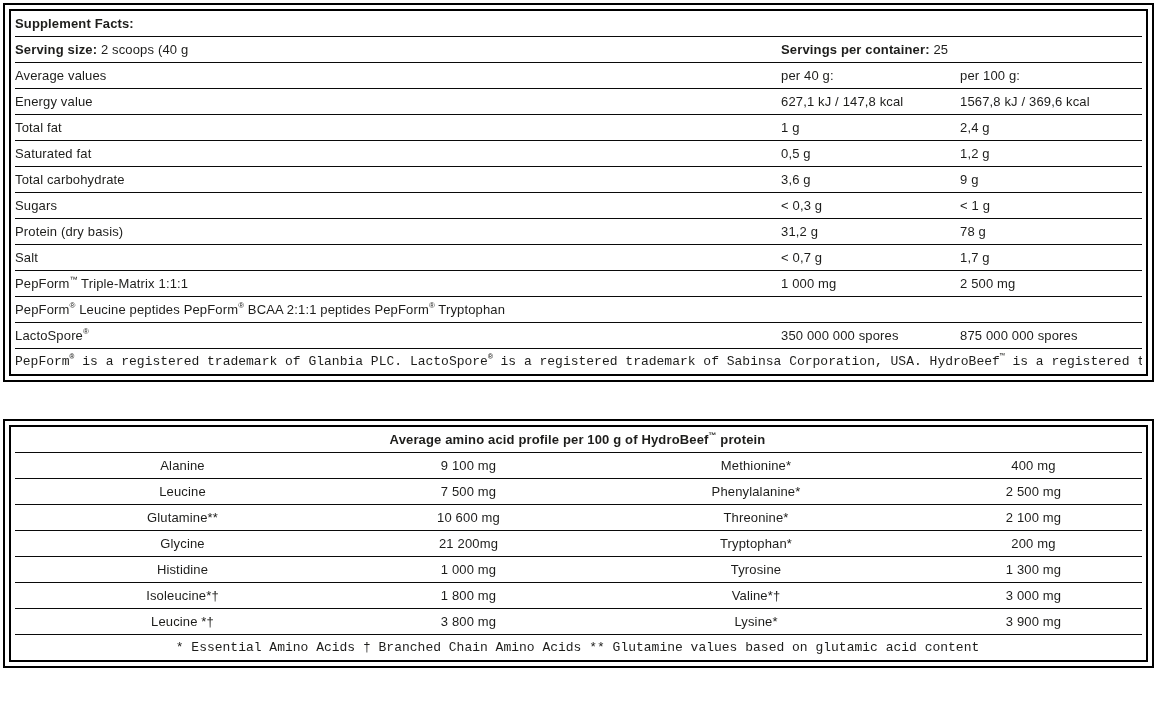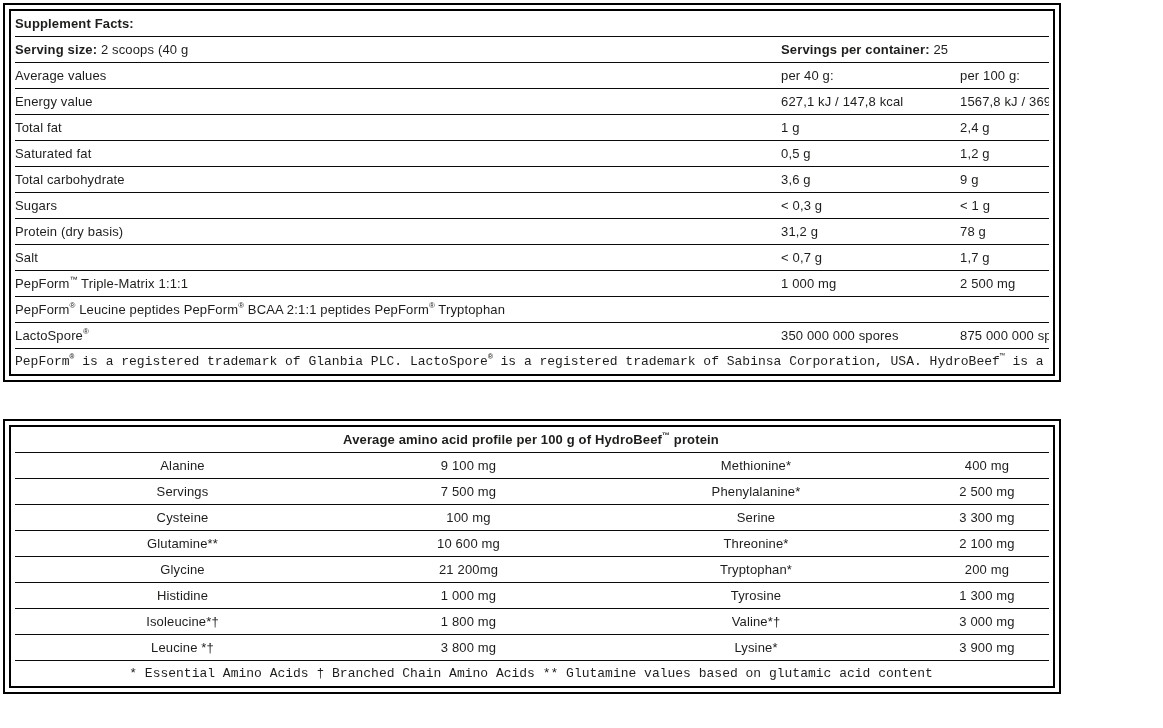--- a/index.html
+++ b/index.html
@@ -6,21 +6,21 @@
   html, body {
     margin: 0; padding: 0;
     width: 1163px; height: 728px;
     background: #ffffff;
     font-family: "Liberation Sans", sans-serif;
     color: #1d1d1b;
   }
   .frame {
     border: 2px solid #000;
     background: #fff;
-    width: 1058px;
+    width: 1151px;
     margin-left: 3px;
     padding: 4px;
   }
   .frame--facts { margin-top: 3px; }
   .frame--amino { margin-top: 37px; text-align: center; }
   table {
     width: 100%;
     border: 2px solid #000;
     border-collapse: separate;
     border-spacing: 0;
@@ -145,30 +145,24 @@
       </tr>
     </tbody>
     <tbody id="amino-rows">
         <tr>
           <td>Alanine</td>
      <td>9 100 mg</td>
      <td>Methionine*</td>
      <td>400 mg</td>
         </tr>
         <tr>
-          <td>Servings</td>
+          <td>Leucine</td>
      <td>7 500 mg</td>
      <td>Phenylalanine*</td>
      <td>2 500 mg</td>
-        </tr>
-        <tr>
-          <td>Cysteine</td>
-     <td>100 mg</td>
-     <td>Serine</td>
-     <td>3 300 mg</td>
         </tr>
         <tr>
           <td>Glutamine**</td>
      <td>10 600 mg</td>
      <td>Threonine*</td>
      <td>2 100 mg</td>
         </tr>
         <tr>
           <td>Glycine</td>
      <td>21 200mg</td>

